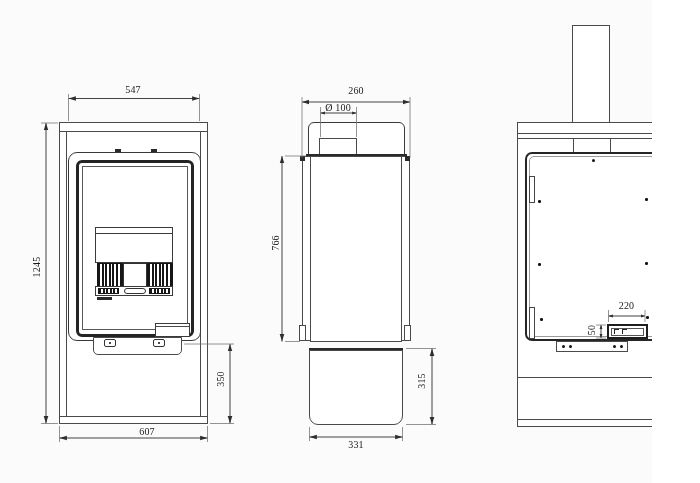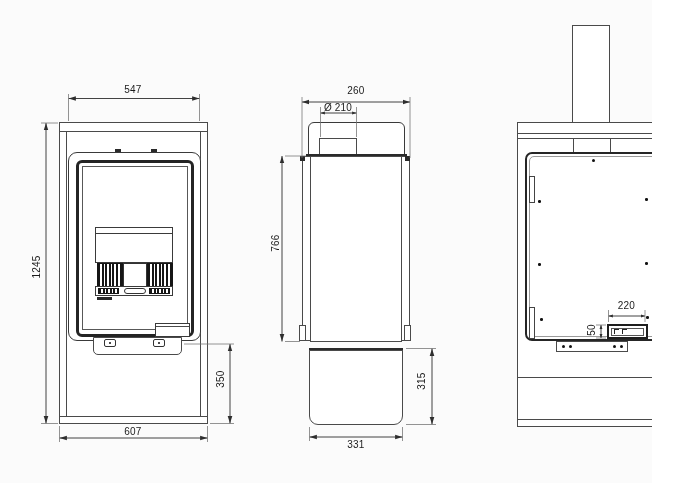--- a/index.html
+++ b/index.html
@@ -1,17 +1,17 @@
 <!DOCTYPE html>
 <html><head>
 <meta charset="utf-8">
 <style>
   html,body{margin:0;padding:0;background:#ffffff;}
   #canvas{position:relative;width:652px;height:483px;background:#fbfbfb;overflow:hidden;
-          font-family:Liberation Sans, sans-serif;}
+          font-family:Liberation Serif, serif;}
   .a{position:absolute;box-sizing:border-box;}
   .box{position:absolute;box-sizing:border-box;border:1px solid #4a4a4a;background:#ffffff;}
   .ln{position:absolute;background:#4a4a4a;}
   .dark{position:absolute;background:#2a2a2a;}
   .grille{position:absolute;box-sizing:border-box;border:1px solid #161616;
           background:repeating-linear-gradient(90deg,#161616 0px,#161616 2px,#ffffff 2px,#ffffff 3.6px);}
   .dot{position:absolute;background:#111;border-radius:50%;}
   .dimlabel{position:absolute;font-size:10px;line-height:10px;height:10px;color:#1b1b1b;
             text-align:center;letter-spacing:0.2px;white-space:nowrap;}
   .vrot{transform:rotate(-90deg);transform-origin:center center;}
@@ -150,22 +150,22 @@
       <line x1="608.5" y1="310" x2="608.5" y2="322"></line>
       <line x1="645" y1="310" x2="645" y2="322"></line>
       <line x1="596" y1="325" x2="606" y2="325"></line>
       <line x1="596" y1="338" x2="606" y2="338"></line>
     </g>
   </svg>
 
   <span class="dimlabel" style="left:113px;top:85px;width:40px;">547</span>
   <span class="dimlabel vrot" style="left:20px;top:262px;width:34px;">1245</span>
   <span class="dimlabel vrot" style="left:204px;top:374px;width:34px;">350</span>
-  <span class="dimlabel" style="left:113px;top:427px;width:40px;">607</span>
+  <span class="dimlabel" style="left:127px;top:427px;width:40px;">607</span>
   <span class="dimlabel" style="left:336px;top:86px;width:40px;">260</span>
-  <span class="dimlabel" style="left:316px;top:103px;width:44px;">Ø 210</span>
+  <span class="dimlabel" style="left:316px;top:103px;width:44px;">Ø 100</span>
   <span class="dimlabel vrot" style="left:259px;top:238px;width:34px;">766</span>
   <span class="dimlabel vrot" style="left:405px;top:376px;width:34px;">315</span>
   <span class="dimlabel" style="left:336px;top:440px;width:40px;">331</span>
   <span class="dimlabel" style="left:608px;top:301px;width:37px;">220</span>
   <span class="dimlabel vrot" style="left:580px;top:325px;width:24px;">50</span>
 
 </div>
 
 </body></html>

